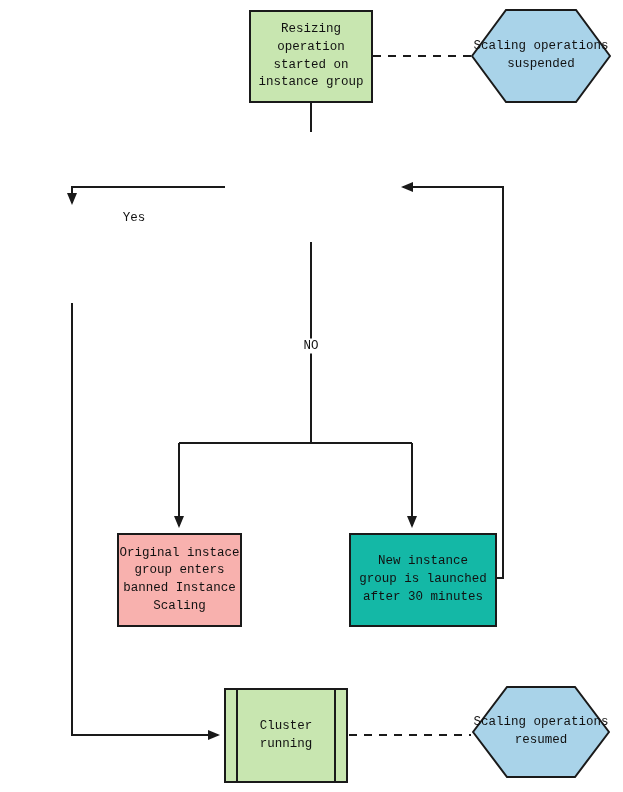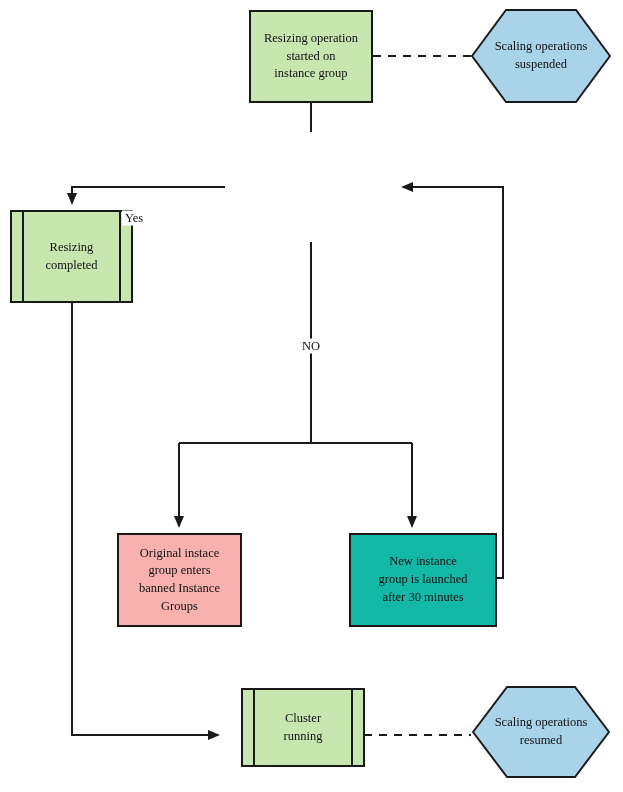--- a/index.html
+++ b/index.html
@@ -1,21 +1,21 @@
 <!DOCTYPE html>
 <html><head>
 <meta charset="utf-8">
 <style>
   html, body { margin: 0; padding: 0; background: #ffffff; }
   #canvas {
     position: relative;
     width: 623px;
     height: 792px;
     background: #ffffff;
-    font-family: Liberation Serif, serif;
+    font-family: Liberation Mono, monospace;
     color: #111111;
     overflow: hidden;
   }
   #edges {
     position: absolute;
     left: 0; top: 0;
     width: 623px; height: 792px;
   }
   .node {
     position: absolute;
@@ -99,39 +99,35 @@
 
   <div class="node shape-node" style="left:471px; top:9px; width:140px; height:94px;">
     <svg viewBox="0 0 140 94">
       <polygon points="1,47 35,1 105,1 139,47 105,93 35,93" stroke="#1a1a1a" stroke-width="2" fill="#a9d3e9"></polygon>
     </svg>
     <span class="lbl">Scaling operations
 suspended</span>
   </div>
 
 
-  <div class="node rect-node predefined" style="left: 10px; top: 210px; width: 123px; height: 93px; background-color: rgb(200, 230, 176);">
-    <span class="lbl">Resizing
-completed</span>
-  </div>
 
   <div class="node rect-node" style="left: 117px; top: 533px; width: 125px; height: 94px; background-color: rgb(248, 177, 174);">
     <span class="lbl">Original instace
 group enters
 banned Instance
-Groups</span>
+Scaling</span>
   </div>
 
   <div class="node rect-node" style="left: 349px; top: 533px; width: 148px; height: 94px; background-color: #14b8a6;">
     <span class="lbl">New instance
 group is launched
 after 30 minutes</span>
   </div>
 
-  <div class="node rect-node predefined" style="left: 241px; top: 688px; width: 124px; height: 79px; background-color: rgb(200, 230, 176);">
+  <div class="node rect-node predefined" style="left: 224px; top: 688px; width: 124px; height: 95px; background-color: rgb(200, 230, 176);">
     <span class="lbl">Cluster
 running</span>
   </div>
 
   <div class="node shape-node" style="left:472px; top:686px; width:138px; height:92px;">
     <svg viewBox="0 0 138 92">
       <polygon points="1,46 35,1 103,1 137,46 103,91 35,91" stroke="#1a1a1a" stroke-width="2" fill="#a9d3e9"></polygon>
     </svg>
     <span class="lbl">Scaling operations
 resumed</span>

